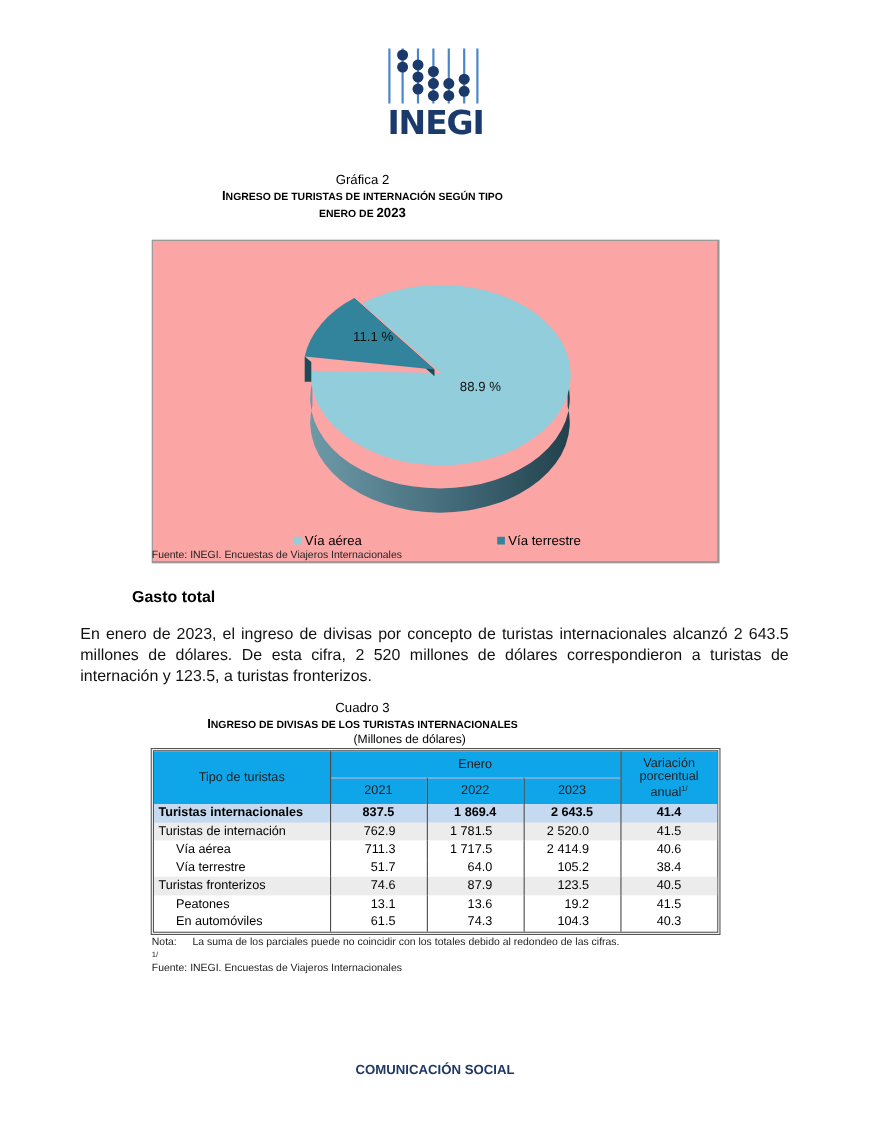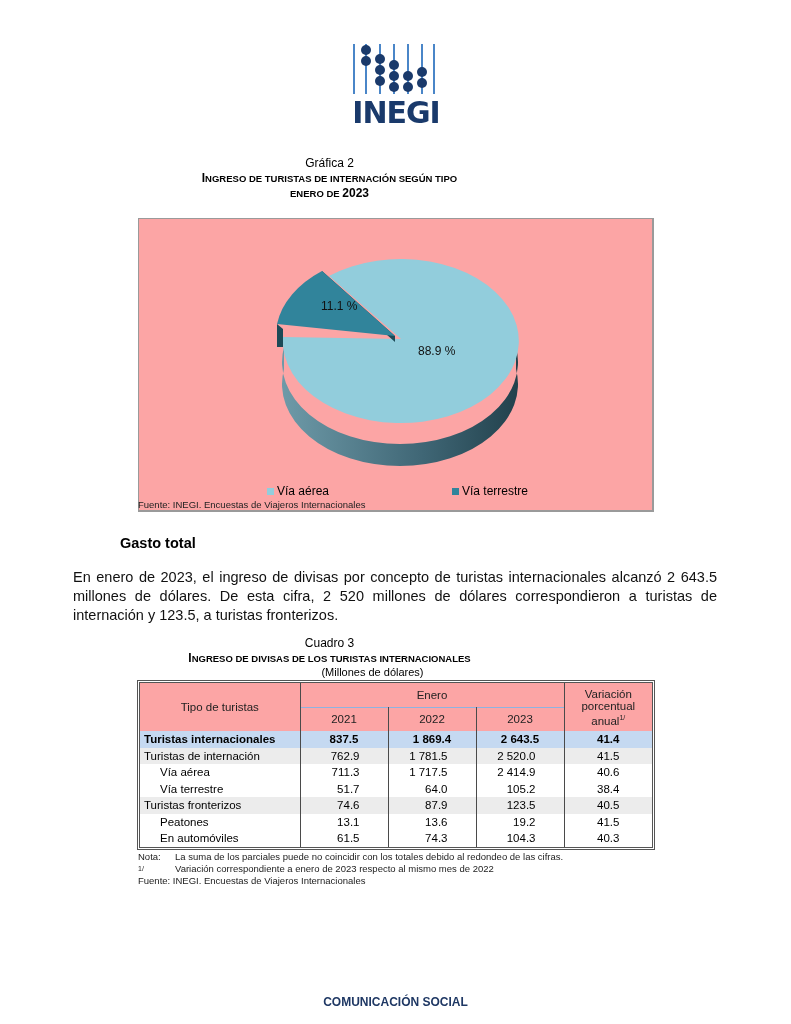--- a/index.html
+++ b/index.html
@@ -36,39 +36,39 @@
     }
     .t-cap1 { top: 636px; font-size: 12px; }
     .t-cap2 { top: 651px; font-size: 12px; font-weight: bold; }
     .t-cap2 .sm { font-size: 9.5px; }
     .t-cap3 { top: 666px; font-size: 11px; margin-left: 43px; }
     .table-wrap {
       position: absolute; left: 137px; top: 680px; width: 518px;
       border: 3px double #555;
     }
     table { width: 100%; border-collapse: collapse; font-size: 11.5px; }
-    th { background: #fca5a5; color: #222; font-weight: normal; border-right: 1px solid #4a4a4a; padding: 0; }
+    th { background: #0ea5e9; color: #222; font-weight: normal; border-right: 1px solid #4a4a4a; padding: 0; }
     th.last { border-right: none; }
     .hrow1 th { height: 24px; }
     .hrow2 th { height: 24px; border-top: 1px solid #8fb2e0; }
     td { height: 16.5px; padding: 0 4px; border-right: 1px solid #4a4a4a; white-space: nowrap; }
     td.last { border-right: none; text-align: center; }
     td.num { text-align: right; padding-right: 28px; }
     tr.total td { background: #c5d9f1; font-weight: bold; }
     tr.total td.num { text-align: center; padding-right: 4px; }
     tr.sub td { background: #ececec; }
     td.l0 { padding-left: 4px; }
     td.l1 { }
     td.l2 { padding-left: 20px; }
     sup { font-size: 7px; }
     .notes { position: absolute; left: 138px; top: 851px; font-size: 9.5px; color: #222; line-height: 12px; }
     .notes .row { display: flex; }
     .notes .k { width: 37px; }
     .footer {
-      position: absolute; left: 0; width: 791px; top: 995px; text-align: center;
+      position: absolute; left: 0; width: 791px; top: 965px; text-align: center;
       font-size: 12px; font-weight: bold; color: #1f3864;
     }
   </style>
 </head>
 <body>
 
 <svg class="logo" viewBox="0 0 90 88" width="90" height="88">
   <g stroke="#4a86c8" stroke-width="2">
     <line x1="4" y1="2" x2="4" y2="52"></line>
     <line x1="16" y1="2" x2="16" y2="52"></line>
@@ -217,20 +217,19 @@
   </table>
 </div>
 
 <div class="notes">
   <div class="row">
       <span class="k">Nota:</span>
       <span>La suma de los parciales puede no coincidir con los totales debido al redondeo de las cifras.</span>
     </div>
   <div class="row">
       <span class="k" style="font-size:7px;">1/</span>
-      <span>Variación correspondiente a enero de 2023 respecto al mismo mes de 2022</span>
     </div>
   <div class="row">
       <span>Fuente: INEGI. Encuestas de Viajeros Internacionales</span>
     </div>
 </div>
 
 <div class="footer">COMUNICACIÓN SOCIAL</div>
 
 </body></html>

